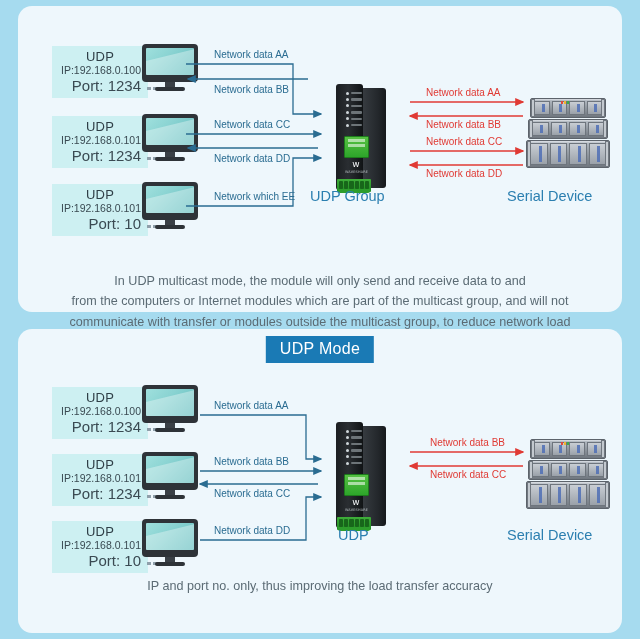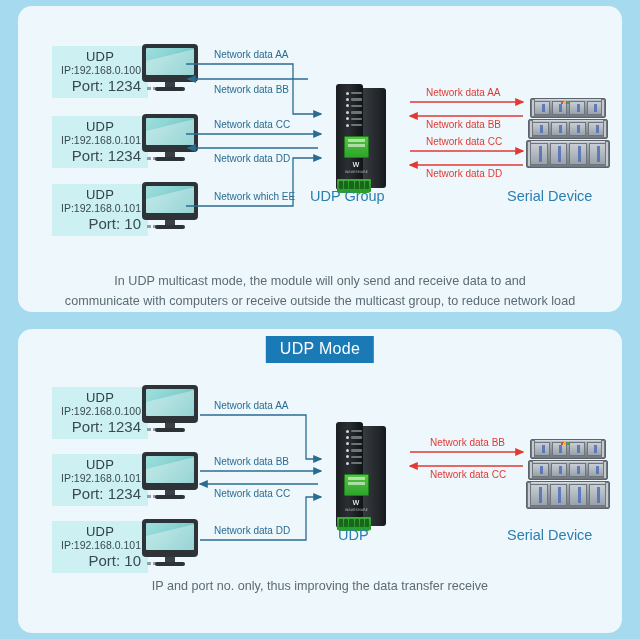--- a/index.html
+++ b/index.html
@@ -356,21 +356,22 @@
     <div class="flow-label blue" style="left:196px;top:148px;">Network data DD</div>
     <div class="flow-label blue" style="left:196px;top:186px;">Network which EE</div>
 
     <div class="flow-label red" style="left:408px;top:82px;">Network data AA</div>
     <div class="flow-label red" style="left:408px;top:114px;">Network data BB</div>
     <div class="flow-label red" style="left:408px;top:131px;">Network data CC</div>
     <div class="flow-label red" style="left:408px;top:163px;">Network data DD</div>
 
     <div class="caption" style="top:254px;margin-top:11px;">
       <div>In UDP multicast mode, the module will only send and receive data to and</div>
-      <div>communicate with computers or receive outside the multicast group, to reduce network load</div>
+      <div>from the computers or Internet modules which are part of the multicast group, and will not</div>
+      <div>communicate with transfer or modules outside the multicast group, to reduce network load</div>
     </div>
   </div>
 
   <div class="panel" id="panel-bottom">
 
     <div class="title-banner" style="left:50%;">UDP Mode</div>
 
     <div class="host">
       <div class="host-info" style="left:34px;top:58px;width:82px;">
         <span class="udp">UDP</span>
@@ -531,17 +532,17 @@
 
     <div class="flow-label blue" style="left:196px;top:72px;">Network data AA</div>
     <div class="flow-label blue" style="left:196px;top:128px;">Network data BB</div>
     <div class="flow-label blue" style="left:196px;top:160px;">Network data CC</div>
     <div class="flow-label blue" style="left:196px;top:197px;">Network data DD</div>
 
     <div class="flow-label red" style="left:412px;top:109px;">Network data BB</div>
     <div class="flow-label red" style="left:412px;top:141px;">Network data CC</div>
 
     <div class="caption" style="top:247px;">
-      <div>IP and port no. only, thus improving the data transfer receive</div>
+      <div>IP and port no. only, thus improving the load transfer accuracy</div>
     </div>
   </div>
 
 </div>
 
 </body></html>

